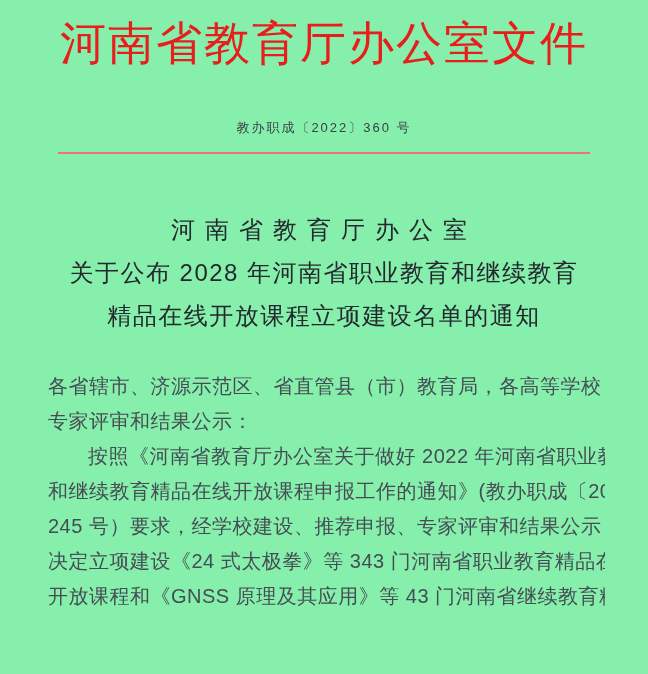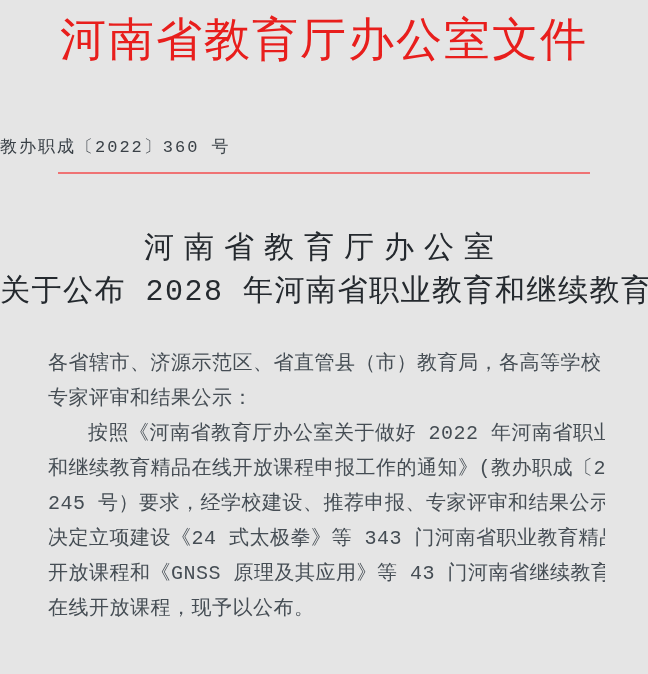--- a/index.html
+++ b/index.html
@@ -4,59 +4,60 @@
 <style>
   html, body {
     margin: 0;
     padding: 0;
     background: #ffffff;
   }
   .page {
     position: relative;
     width: 648px;
     height: 674px;
-    background: #e5e5e5;
+    background: #86efac;
     overflow: hidden;
-    font-family: Liberation Mono, monospace;
+    font-family: Liberation Sans, sans-serif;
   }
   .header-title {
     margin-top: 14px;
     height: 58px;
     line-height: 58px;
     text-align: center;
     font-size: 46px;
     letter-spacing: 2px;
     font-weight: 400;
     color: var(--header-red, #e81e1c);
     white-space: nowrap;
   }
   .doc-number {
-    margin-top: 64px;
+    margin-top: 44px;
     height: 24px;
     line-height: 24px;
-    font-size: 17px;
+    text-align: center;
+    font-size: 13px;
     letter-spacing: 2px;
     color: #3a4147;
     white-space: nowrap;
   }
   .divider {
     width: 532px;
     height: 2px;
     margin: 12px auto 0 auto;
     background: var(--divider-red, #ef7374);
   }
   .title-block {
     margin-top: 54px;
     color: var(--title-text, #24292e);
     text-align: center;
   }
   .title-line {
     height: 43px;
     line-height: 43px;
-    font-size: 30px;
+    font-size: 24px;
     letter-spacing: 1.5px;
     white-space: nowrap;
   }
   .title-line.wide-spacing {
     letter-spacing: 10px;
   }
   .body-block {
     margin: 32px 43px 0 48px;
     color: var(--body-text, #454d54);
     font-size: 20px;
@@ -84,26 +85,26 @@
 
   <div class="header-title">河南省教育厅办公室文件</div>
 
   <div class="doc-number">教办职成〔2022〕360 号</div>
 
   <div class="divider"></div>
 
   <div class="title-block">
     <div class="title-line wide-spacing">河南省教育厅办公室</div>
     <div class="title-line">关于公布 2028 年河南省职业教育和继续教育</div>
+    <div class="title-line">精品在线开放课程立项建设名单的通知</div>
   </div>
 
   <div class="body-block">
     <div class="body-line">各省辖市、济源示范区、省直管县（市）教育局，各高等学校，</div>
     <div class="body-line last-of-para">专家评审和结果公示：</div>
     <div class="body-line indent">按照《河南省教育厅办公室关于做好 2022 年河南省职业教育</div>
     <div class="body-line">和继续教育精品在线开放课程申报工作的通知》(教办职成〔2022〕</div>
     <div class="body-line">245 号）要求，经学校建设、推荐申报、专家评审和结果公示，</div>
     <div class="body-line">决定立项建设《24 式太极拳》等 343 门河南省职业教育精品在线</div>
     <div class="body-line">开放课程和《GNSS 原理及其应用》等 43 门河南省继续教育精品</div>
-    <div class="body-line last-of-para">在线开放课程，现予以公布。</div>
   </div>
 
 </div>
 
 </body></html>

